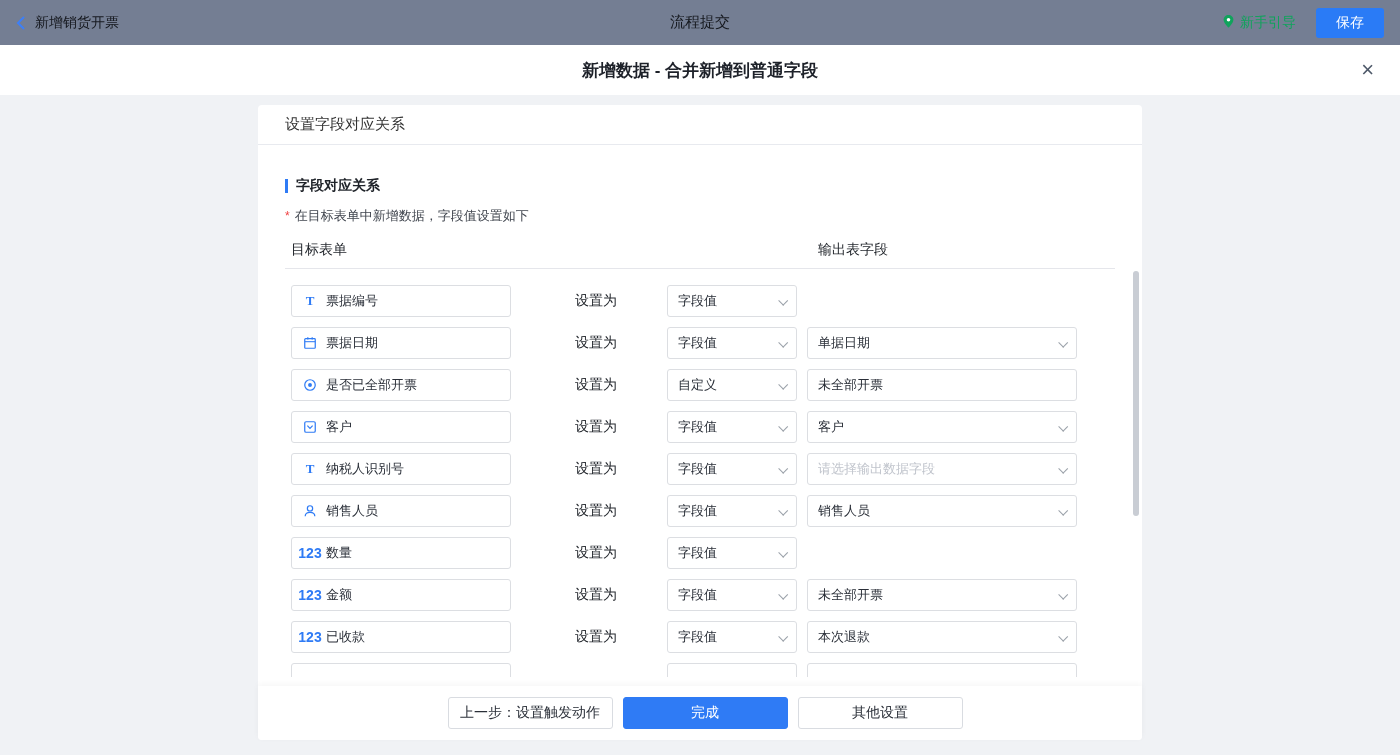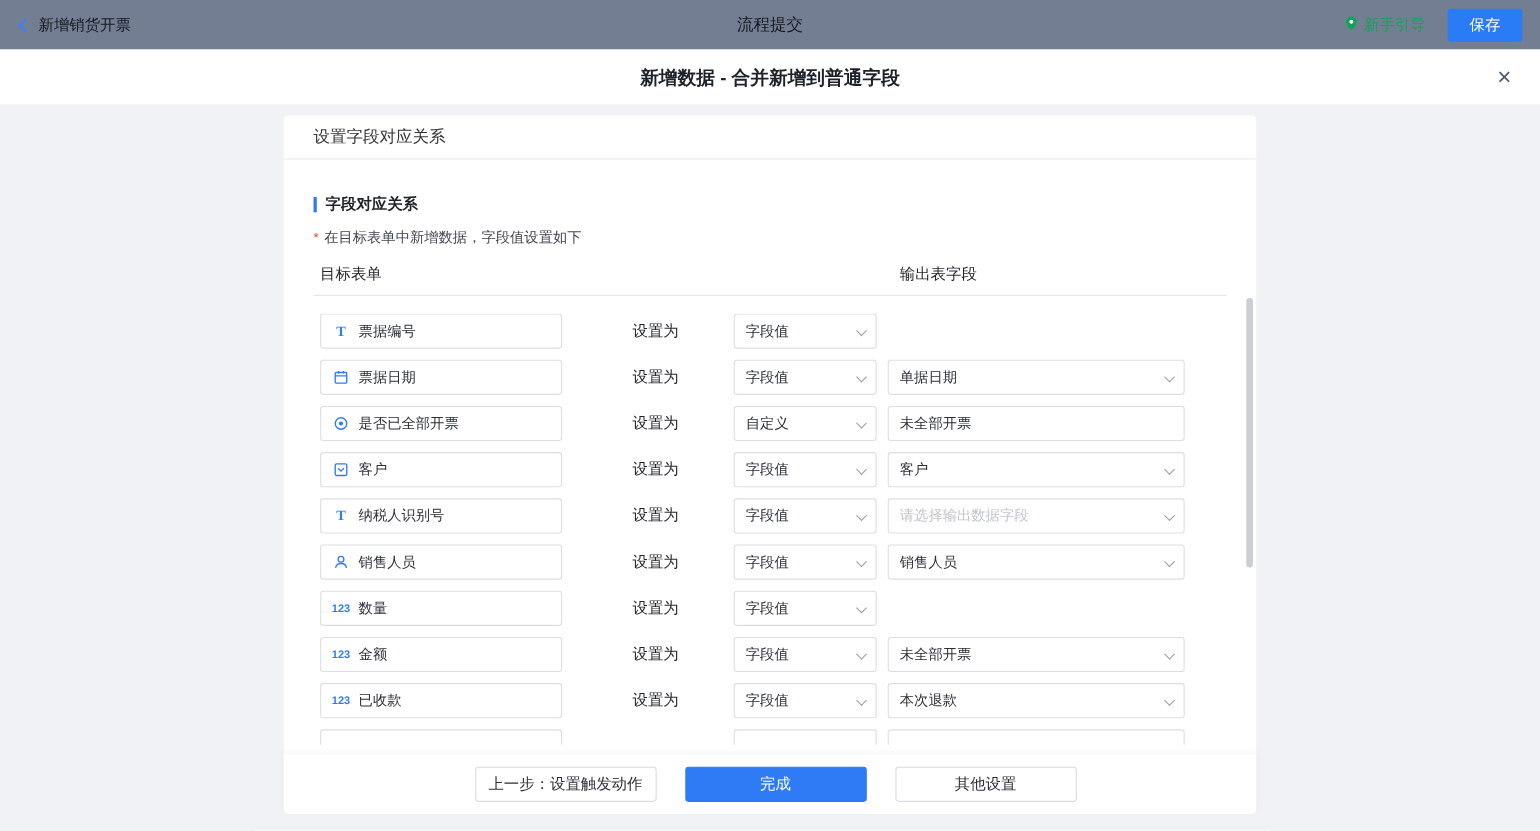--- a/index.html
+++ b/index.html
@@ -76,21 +76,21 @@
   .row { display:flex; align-items:center; height:32px; margin-bottom:10px; }
 
   .field-box {
     width:220px; height:32px; flex:none;
     border:1px solid #dcdee2; border-radius:3px; background:#fff;
     display:flex; align-items:center; padding:0 10px; gap:8px;
     font-size:13px; color:#2a2f38; cursor:pointer;
   }
   .ficon { width:16px; display:flex; align-items:center; justify-content:center; flex:none; }
   .ic-text { font-family:"Liberation Serif","DejaVu Serif",serif; font-weight:bold; font-size:13px; color:#2f7bf5; }
-  .ic-num  { font-size:10px; font-weight:bold; color:#2f7bf5; letter-spacing:0; }
+  .ic-num  { font-size:14px; font-weight:bold; color:#2f7bf5; letter-spacing:0; }
 
   .set-as { margin-left:64px; width:44px; flex:none; font-size:14px; color:#1f2329; }
 
   .select {
     height:32px; border:1px solid #dcdee2; border-radius:3px; background:#fff;
     display:flex; align-items:center; justify-content:space-between;
     padding:0 10px; font-size:13px; color:#2a2f38; cursor:pointer;
   }
   .select.middle { margin-left:48px; width:130px; flex:none; }
   .select.output { margin-left:10px; width:270px; flex:none; }
@@ -103,21 +103,21 @@
   }
 
   .scroll-thumb {
     position:absolute; right:3px; top:126px;
     width:6px; height:245px; border-radius:3px;
     background:#c9cdd4; cursor:pointer;
   }
 
   .card-footer {
     height:54px; flex:none; background:#fff;
-    display:flex; align-items:center; justify-content:center; gap:26px;
+    display:flex; align-items:center; justify-content:center; gap:10px;
     box-shadow:0 -2px 6px rgba(0,0,0,0.04);
     border-radius:0 0 4px 4px;
     position:relative; z-index:2;padding-left:10px;
   }
   .btn {
     height:32px; width:165px; border-radius:3px; font-size:14px;
     display:flex; align-items:center; justify-content:center;
     background:#fff; border:1px solid #d9dce1; color:#2a2f38; cursor:pointer;
   }
   .btn.primary { background:#2f7bf5; border-color:#2f7bf5; color:#fff; }

